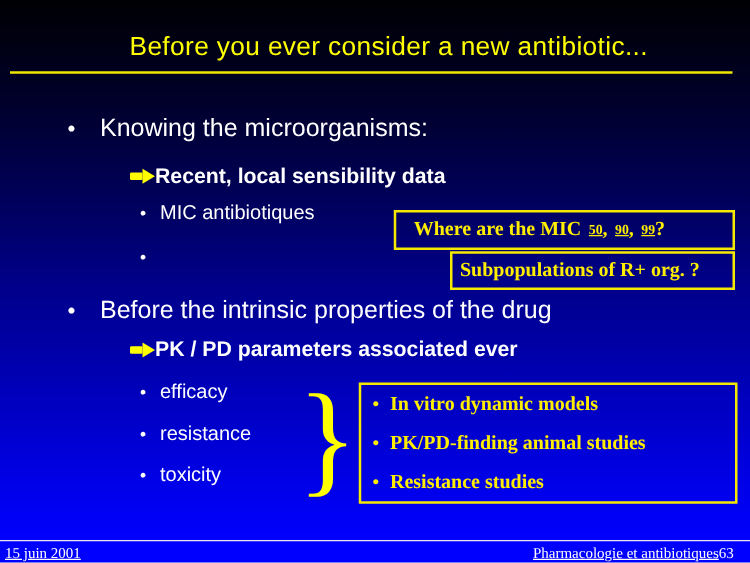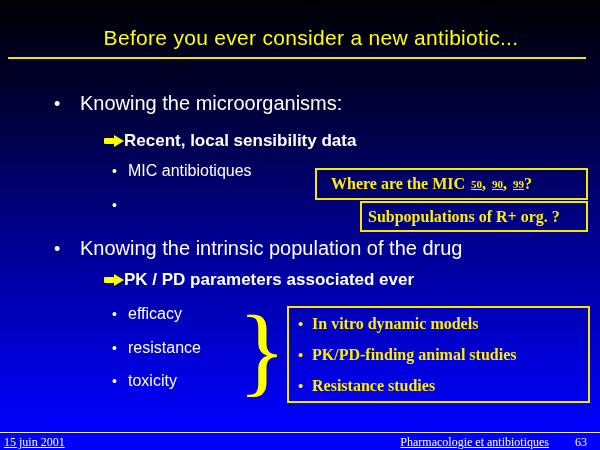--- a/index.html
+++ b/index.html
@@ -92,21 +92,21 @@
     position: absolute; top: 432px; left: 0; width: 600px;
     border-top: 1px solid #e8e8f0;
   }
   .footer-date {
     position: absolute; left: 4px; top: 435px;
     color: #ffffff; font-family: "Liberation Serif", serif;
     font-size: 12px; text-decoration: underline;
   }
   .footer-right {
     position: absolute; right: 13px; top: 435px;
-    display: flex; gap: 26px; align-items: baseline;
+    display: flex; align-items: baseline;
     color: #ffffff; font-family: "Liberation Serif", serif;
     font-size: 12px;
   }
   .footer-right .ftitle { text-decoration: underline; }
 </style>
 </head>
 <body>
 
 <div class="slide">
 
@@ -143,21 +143,21 @@
       <sub>99</sub>
       <span> ?</span>
   </div>
 
   <div class="ybox box-sub">
     <span>Subpopulations of R+ org. ?</span>
   </div>
 
   <div class="row lvl1" style="top:237px">
     <span class="dot">•</span>
-    <span>Knowing the intrinsic population of the drug</span>
+    <span>Before the intrinsic properties of the drug</span>
   </div>
 
   <div class="row arrow-row" style="top:270px">
     <span class="arrow-icon">
         <span class="shaft"></span>
         <span class="head"></span>
       </span>
     <span class="txt">PK / PD parameters associated ever</span>
   </div>
 

